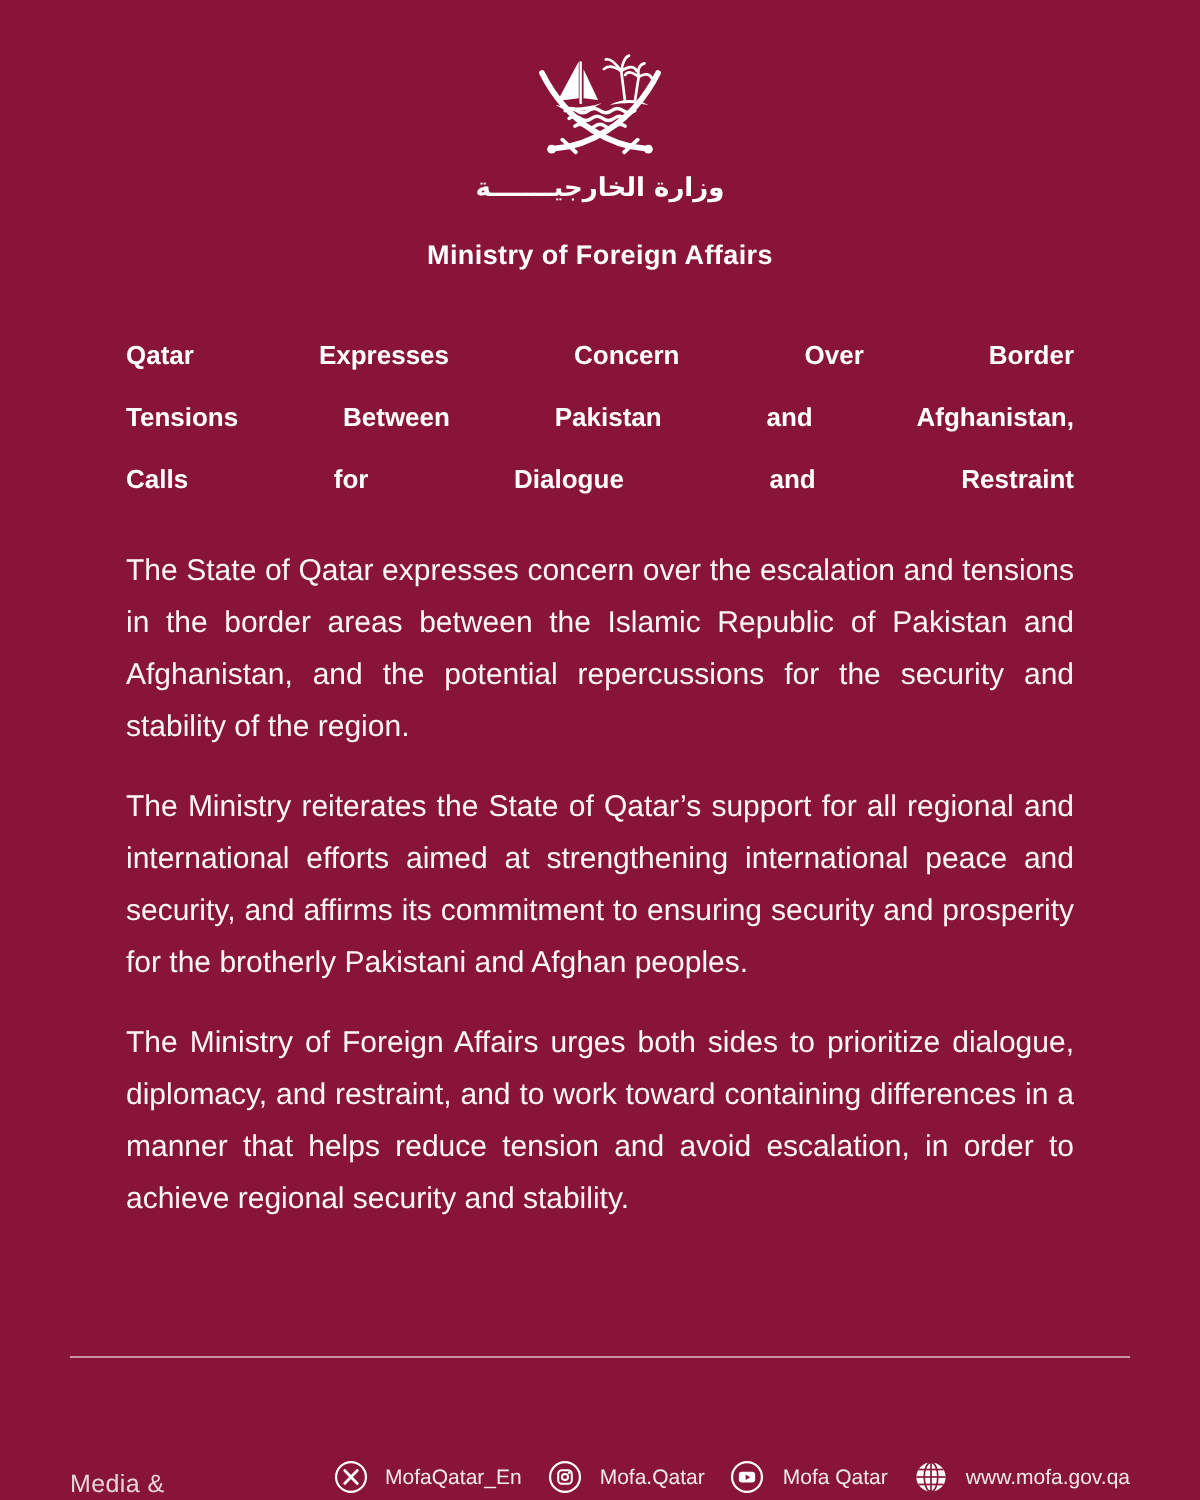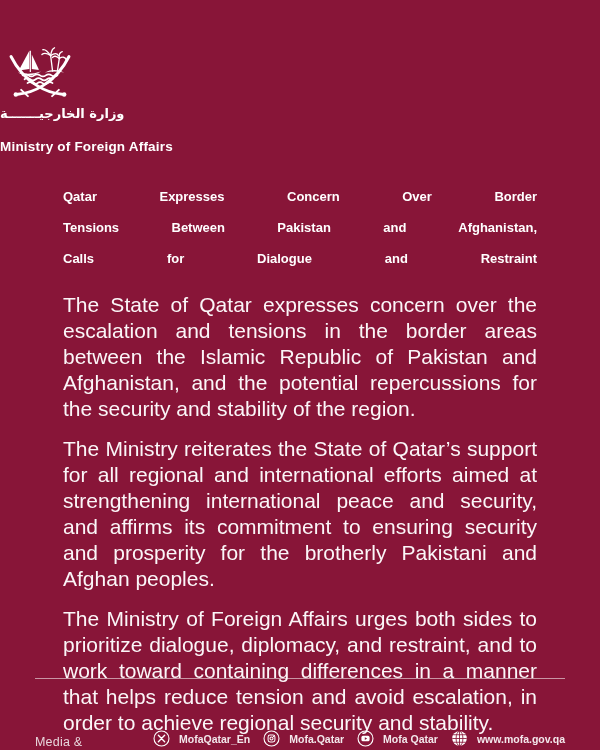--- a/index.html
+++ b/index.html
@@ -7,57 +7,57 @@
     width: 600px; height: 750px;
     background: #881538;
     color: #FFFFFF;
     font-family: "Liberation Sans", sans-serif;
     position: relative;
     overflow: hidden;
   }
   .page { position: absolute; inset: 0; }
 
   
-  header { padding-top: 42px; }
+  header { text-align: center; padding-top: 22px; }
   .emblem { display: inline-block; line-height: 0; }
   .ar-title {
     font-family: "DejaVu Sans", "Liberation Sans", sans-serif;
     font-size: 13px; font-weight: bold; margin-top: 2px; letter-spacing: .3px;
   }
   .en-title { font-size: 13.5px; font-weight: bold; margin-top: 18px; letter-spacing: .2px; }
   .sub-title {
     font-family: "DejaVu Sans", "Liberation Sans", sans-serif;
     font-size: 8px; font-weight: bold; margin-top: 3px; letter-spacing: .3px; opacity: .95;
   }
 
   
   main { margin: 27px 63px 0 63px; }
   h1 { margin: 0; font-size: 13px; font-weight: bold; line-height: 31px; }
   h1 .hl { display: block; text-align: justify; text-align-last: justify; }
   .dateline { margin-top: 7px; font-size: 15.5px; line-height: 17px; }
   main p {
     margin: 18px 0 0 0;
-    font-size: 21px; line-height: 26px;
+    font-size: 15px; line-height: 26px;
     text-align: justify;
     color: #FBF6F8;
   }
   main p + p { margin-top: 14px; }
 
   
   footer {
     position: absolute; left: 35px; right: 35px; top: 678px;
     border-top: 1px solid rgba(255,255,255,.55);
   }
   .footer-row {
     margin-top: 21px;
     display: flex; justify-content: space-between; align-items: center;
   }
   .dept { font-size: 12.5px; color: #E8D6DC; letter-spacing: .2px; margin-top: 35px; }
   .socials { display: flex; align-items: center; gap: 13px; }
-  .social { display: flex; align-items: center; gap: 9px; cursor: pointer; font-weight: bold; }
+  .social { display: flex; align-items: center; gap: 9px; cursor: pointer; }
   .social .lbl { font-size: 10.5px; color: #F3E8EC; white-space: nowrap; }
   .social svg { display: block; }
 </style>
 </head>
 <body>
 
 <div class="page">
 
   <header>
     <span class="emblem">

